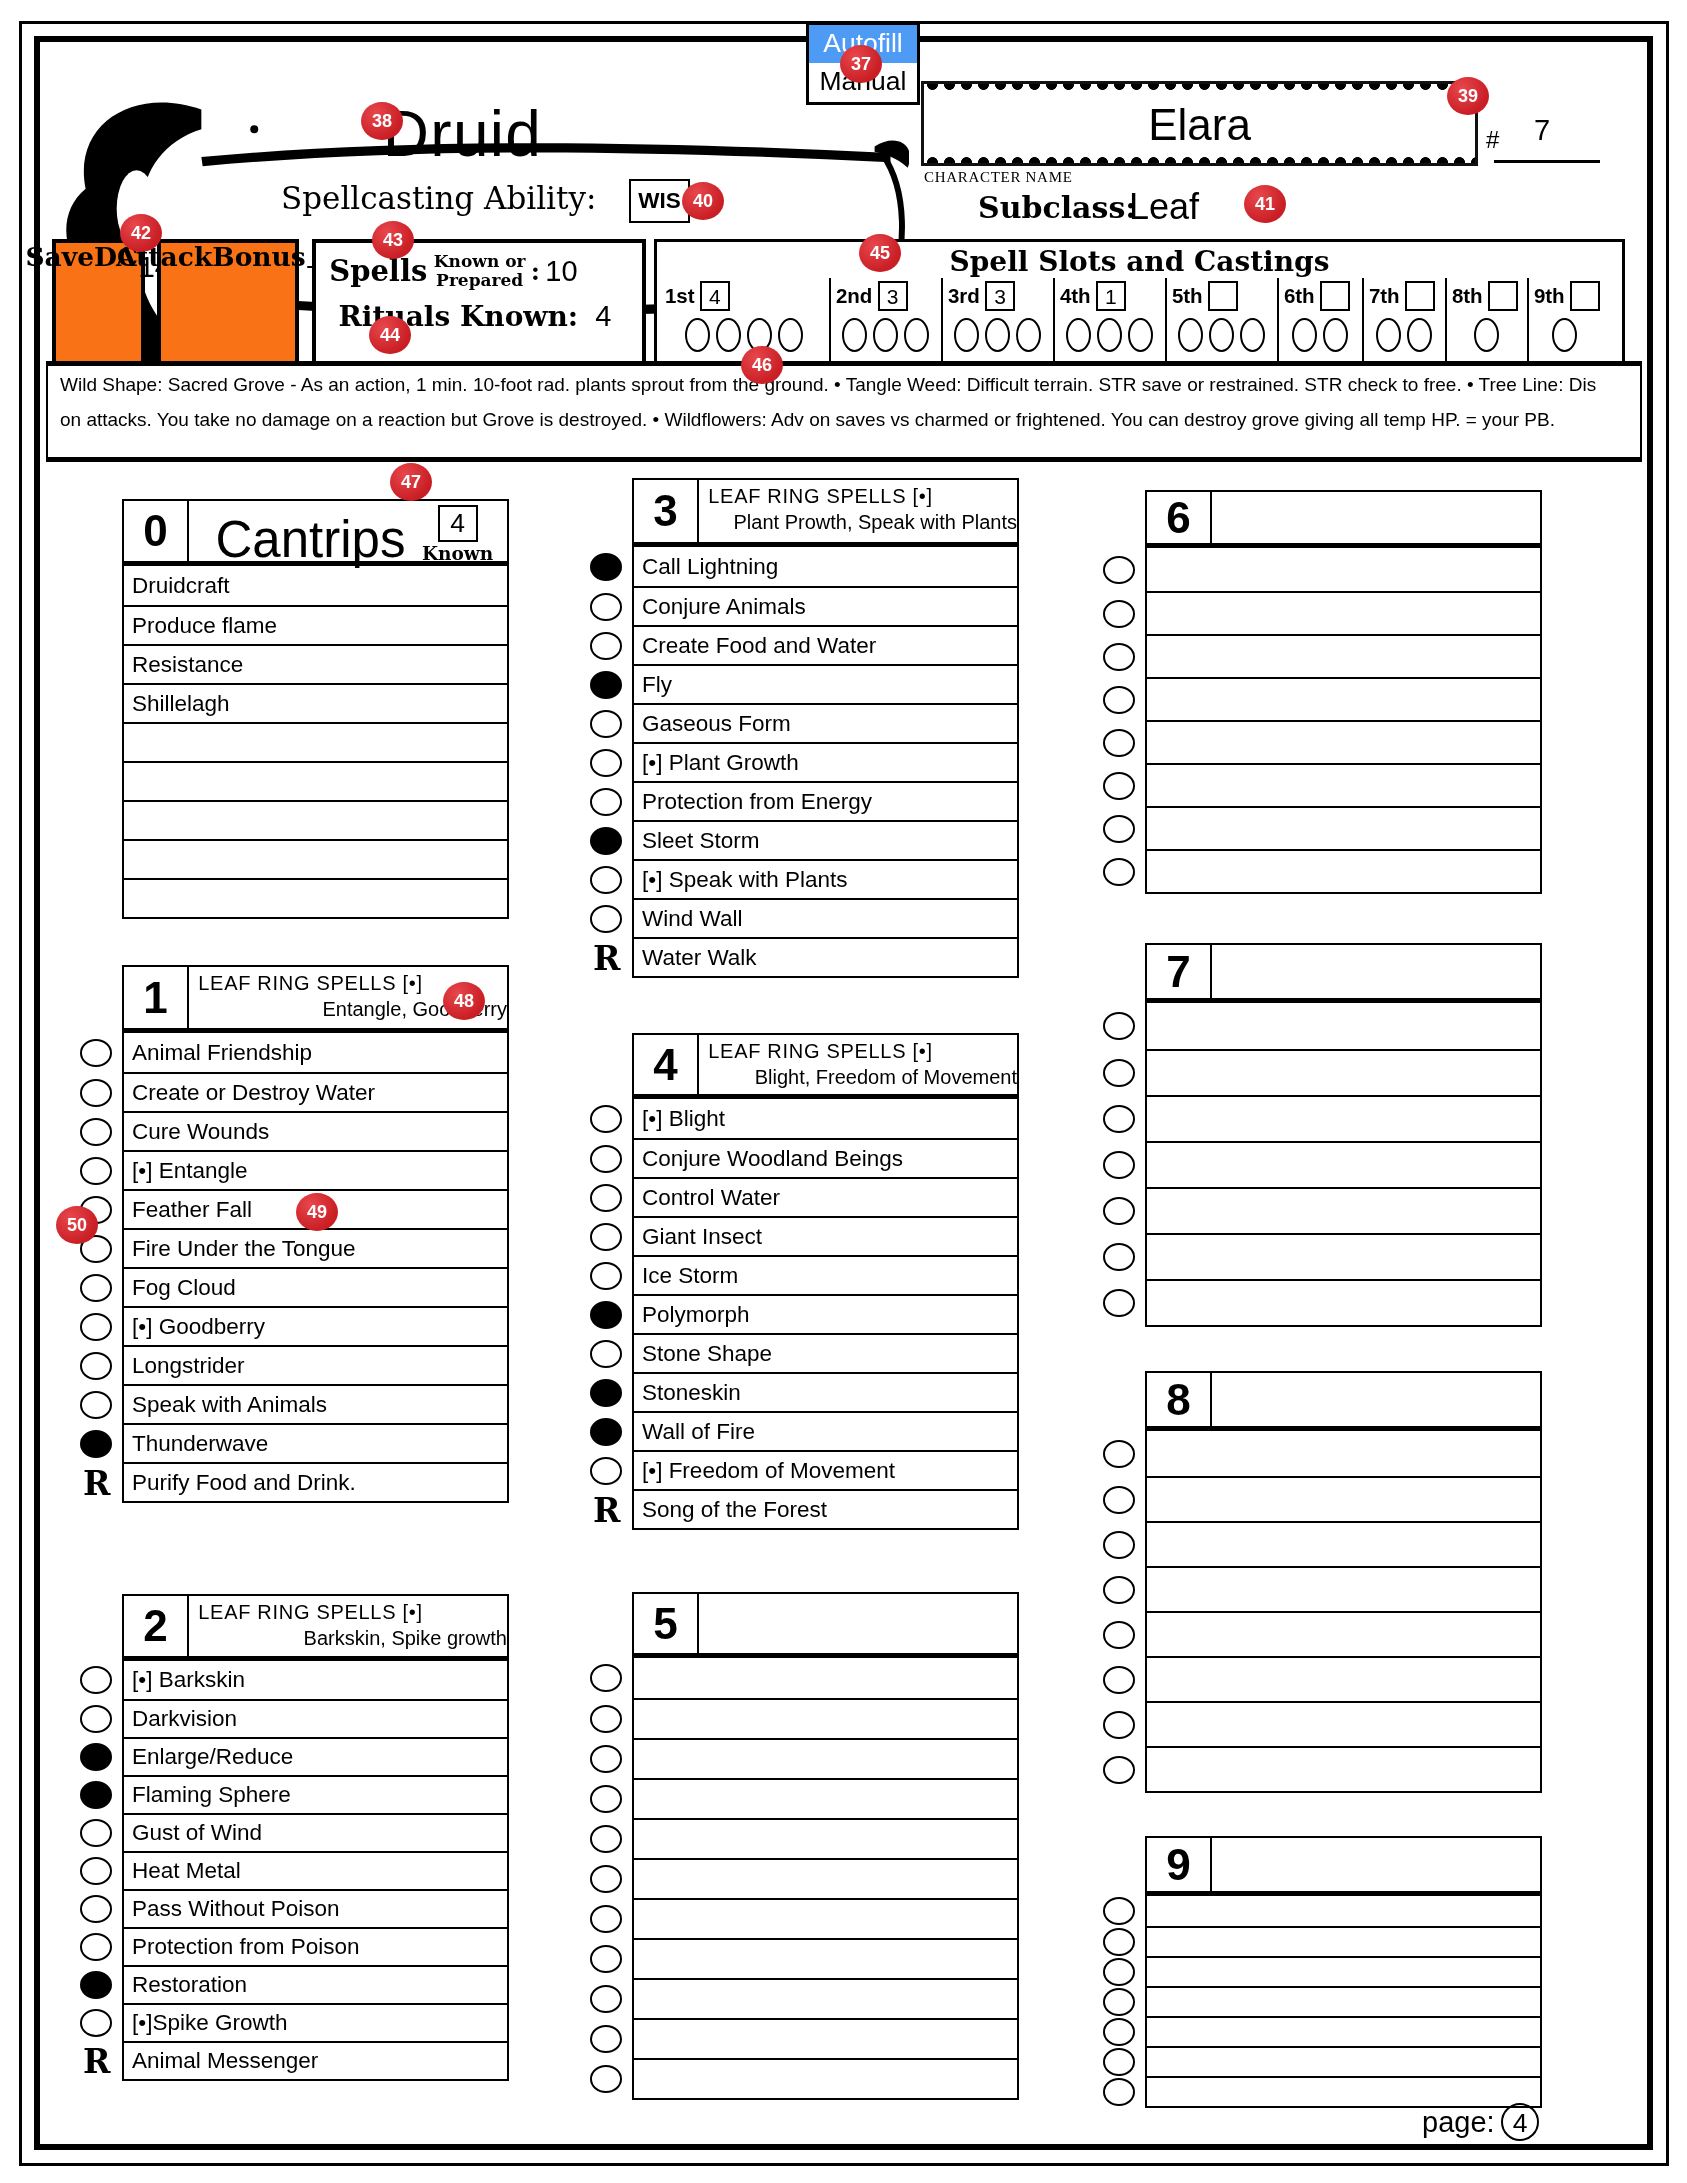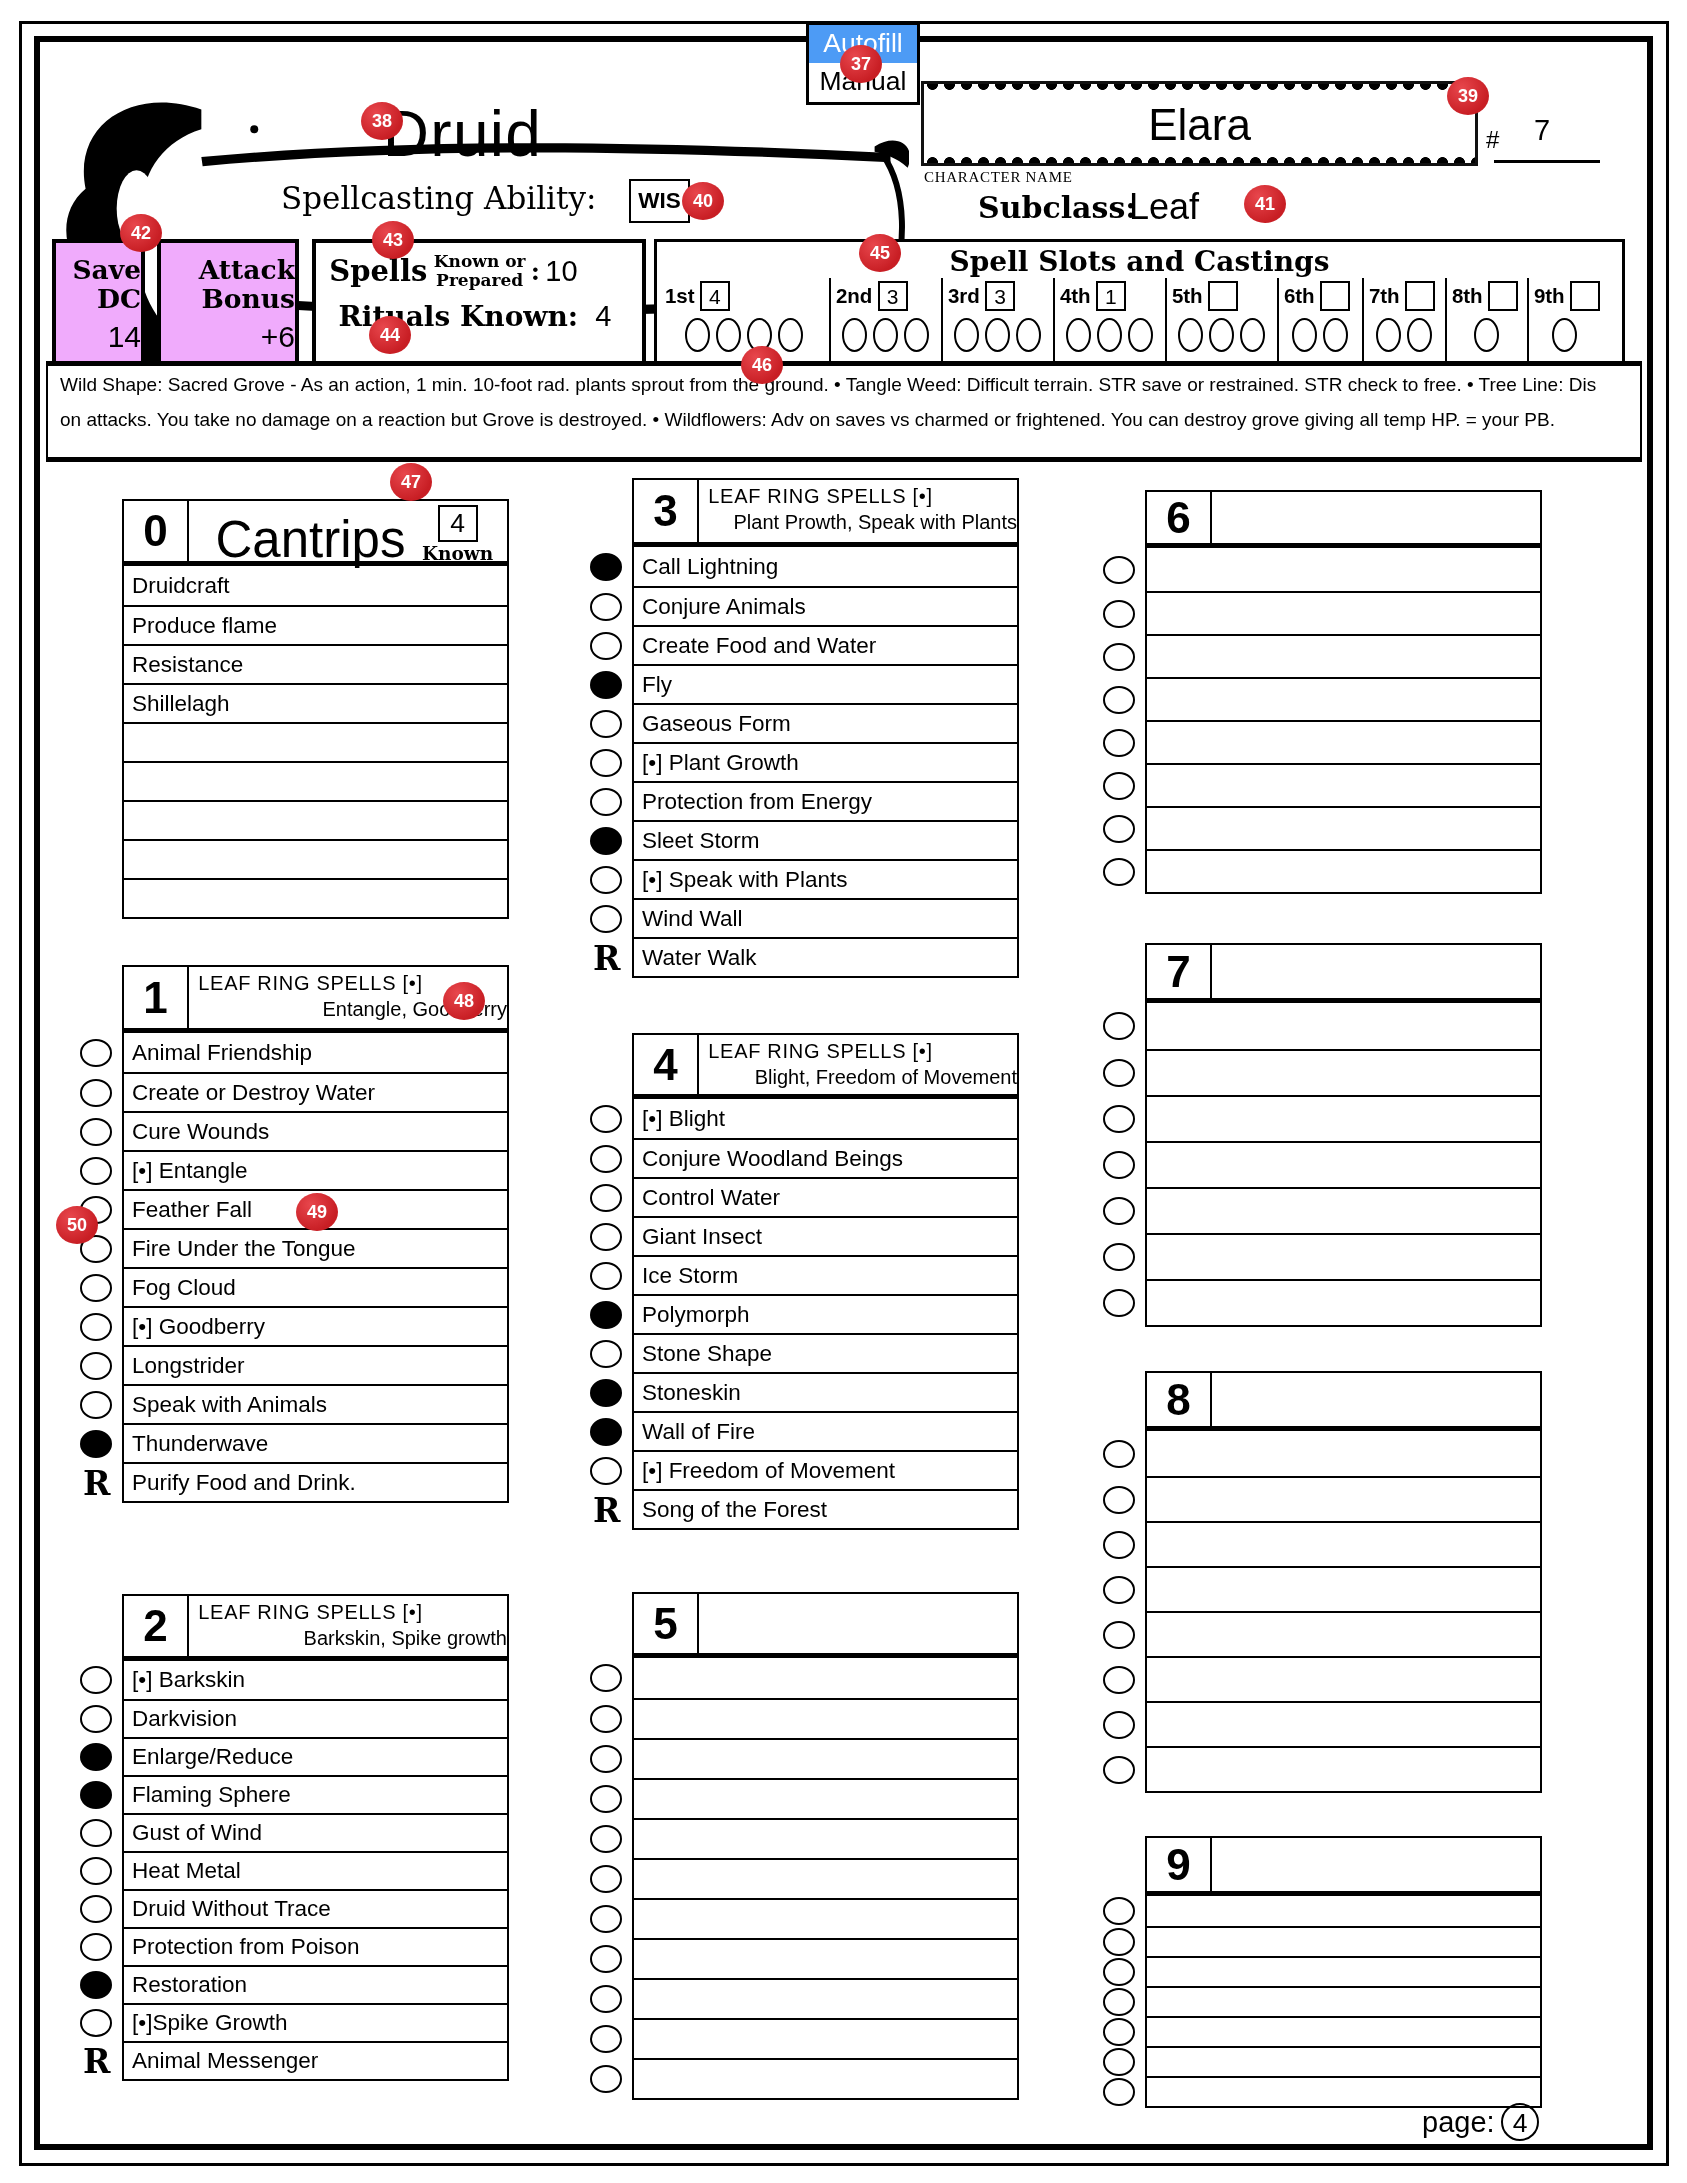--- a/index.html
+++ b/index.html
@@ -27,21 +27,21 @@
   .scallop.bot { bottom:0; background-image:radial-gradient(circle 6px at 50% 100%, #000 0 5.3px, transparent 6px); }
   .charname-text { position:absolute; left:0; right:0; top:16px; text-align:center; font-size:44px; }
   .charname-label { position:absolute; left:924px; top:169px; font-family:"Liberation Serif",serif; font-size:15px; letter-spacing:0.7px; }
   .charnum-hash { position:absolute; left:1486px; top:126px; font-size:24px; }
   .charnum-val { position:absolute; left:1534px; top:114px; font-size:29px; }
   .charnum-line { position:absolute; left:1494px; top:160px; width:106px; height:3.3px; background:#000; }
   .subclass-label { position:absolute; left:978px; top:190px; font-family:"DejaVu Serif",serif; font-weight:bold; font-size:30px; }
   .subclass-val { position:absolute; left:1129px; top:186px; font-size:36px; }
 
   
-  .statbox { position:absolute; border:4px solid #000; background:#f0abfc; display:flex; flex-direction:column; align-items:flex-end; justify-content:center; }
+  .statbox { position:absolute; border:4px solid #000; background:#f97316; display:flex; align-items:flex-start; justify-content:center; }
   .statbox .lab { font-family:"DejaVu Serif",serif; font-weight:bold; font-size:26.5px; line-height:1.08; text-align:center; }
   .statbox .val { font-size:30px; margin-top:6.6px; }
   #save-dc-box { left:52px; top:239px; width:93px; height:132px; }
   #attack-box { left:157px; top:239px; width:142px; height:132px; }
   #spells-box { left:312px; top:239px; width:334px; height:132px; border:4px solid #000; position:absolute; background:#fff; padding:9.3px 10.6px 6.6px 13.2px; }
   .spells-row1 { display:flex; align-items:center; }
   .spells-word { font-family:"DejaVu Serif",serif; font-weight:bold; font-size:29px; }
   .spells-stack { font-family:"DejaVu Serif",serif; font-weight:bold; font-size:17px; line-height:1.12; margin-left:6.6px; text-align:center; }
   .spells-colon { font-family:"DejaVu Serif",serif; font-weight:bold; font-size:25px; margin:0 5.3px; }
   .spells-val { font-size:29px; }
@@ -416,21 +416,21 @@
         <div class="srow">
           <span class="circ"></span>
           <span class="stext">Gust of Wind</span>
         </div>
         <div class="srow">
           <span class="circ"></span>
           <span class="stext">Heat Metal</span>
         </div>
         <div class="srow">
           <span class="circ"></span>
-          <span class="stext">Druid Without Trace</span>
+          <span class="stext">Pass Without Poison</span>
         </div>
         <div class="srow">
           <span class="circ"></span>
           <span class="stext">Protection from Poison</span>
         </div>
         <div class="srow">
           <span class="circ fill"></span>
           <span class="stext">Restoration</span>
         </div>
         <div class="srow">

